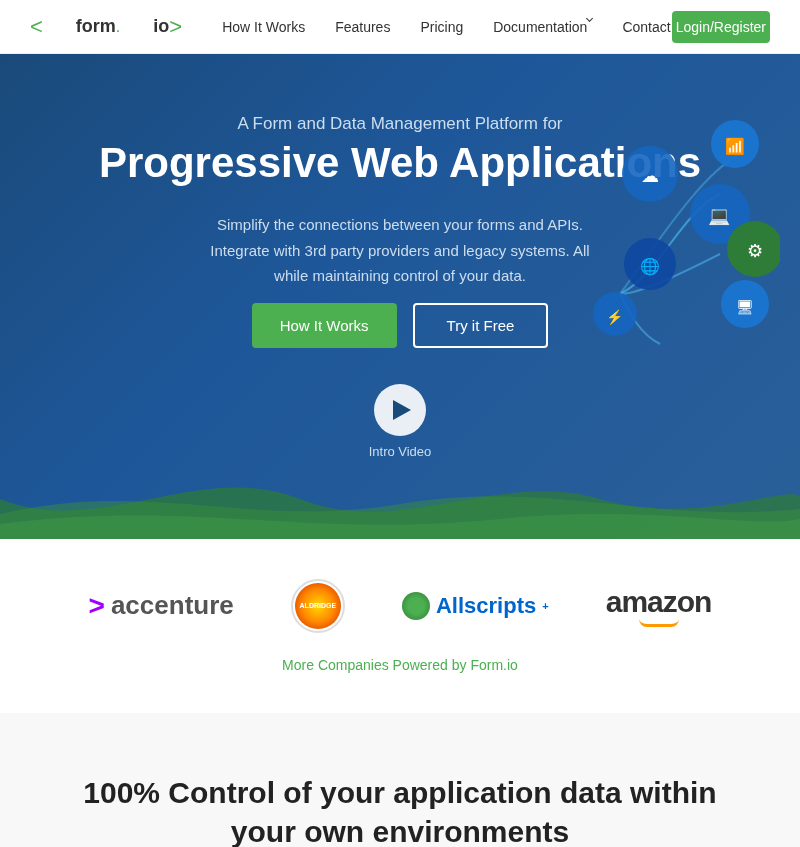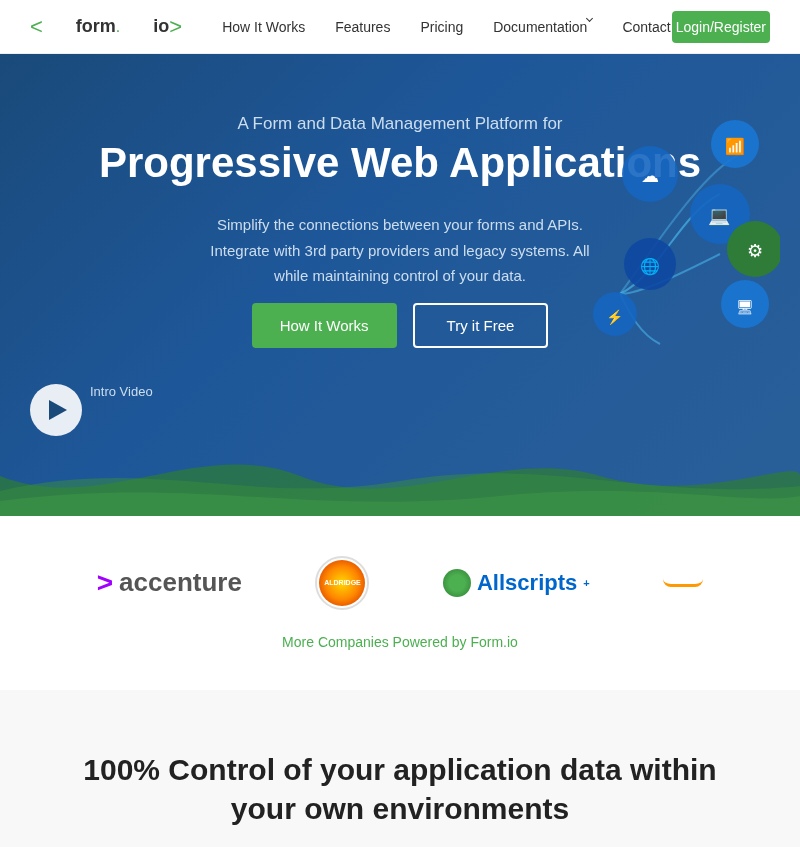--- a/index.html
+++ b/index.html
@@ -109,20 +109,22 @@
       color: #fff;
       border: 2px solid #fff;
       padding: 12px 32px;
       border-radius: 4px;
       font-size: 15px;
       cursor: pointer;
       font-weight: 400;
     }
     .hero-video {
       display: flex;
+      flex-direction: column;
+      align-items: center;
       gap: 8px;
     }
     .play-btn {
       width: 52px;
       height: 52px;
       border-radius: 50%;
       background: rgba(255,255,255,0.9);
       display: flex;
       align-items: center;
       justify-content: center;
@@ -351,20 +353,21 @@
       </div>
     </div>
 
     <div class="logo-item allscripts">
       <div class="allscripts-sun"></div>
       <span>Allscripts</span>
       <span style="color:#0066cc;font-size:11px;">+</span>
     </div>
 
     <div style="text-align:center;">
+      <div style="font-size:30px;font-weight:700;color:#333;letter-spacing:-1px;">amazon</div>
       <div class="amazon-smile"></div>
     </div>
   </div>
   <a class="more-companies">More Companies Powered by Form.io</a>
 </section>
 
 <section class="control-section">
   <h2 class="control-title">100% Control of your application data within your own environments</h2>
 
 </section>

